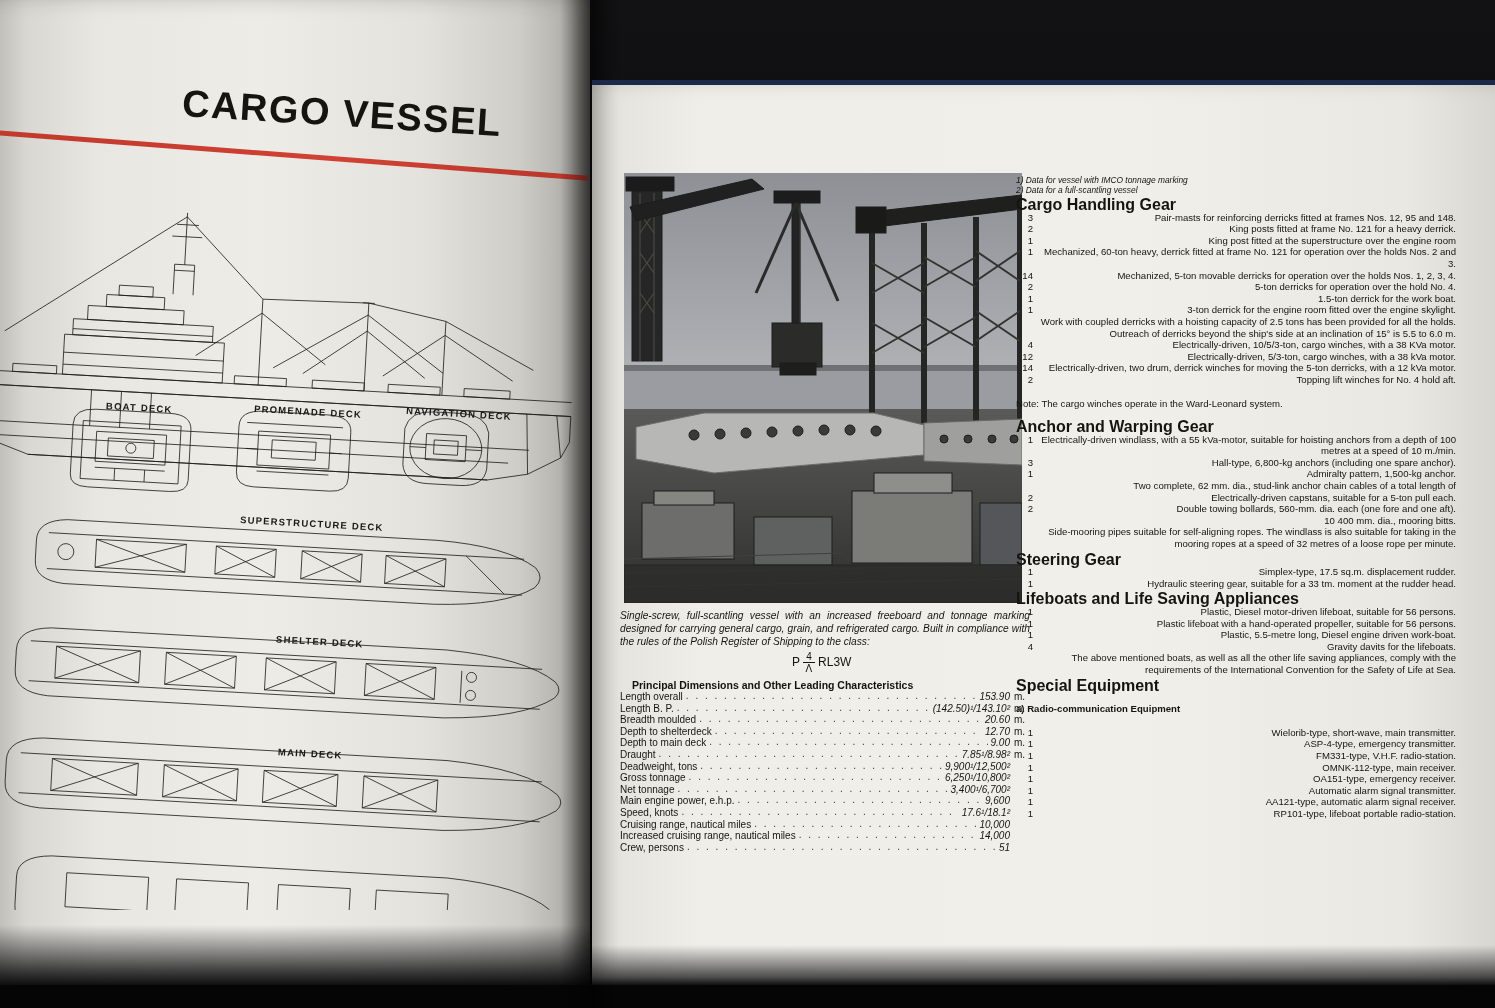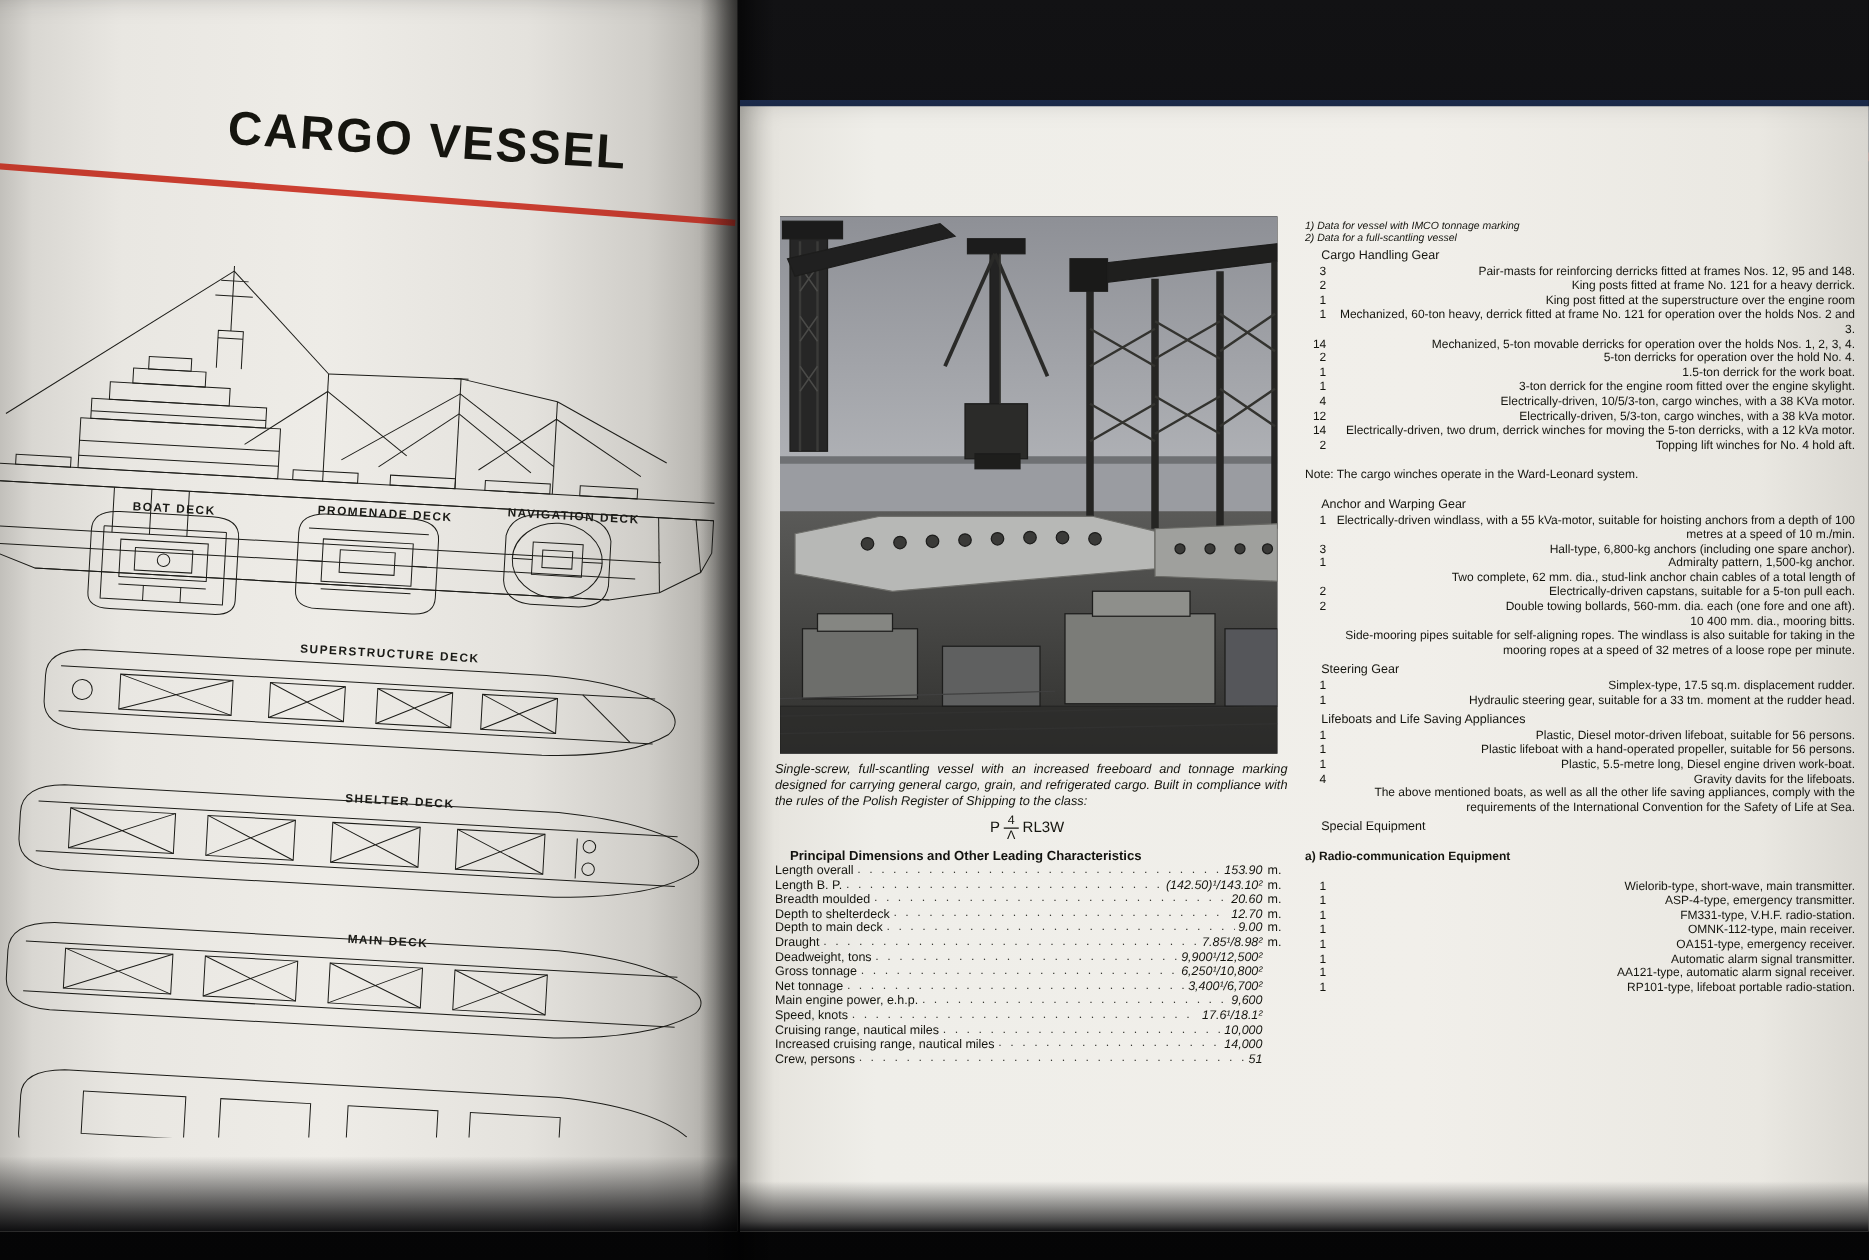--- a/index.html
+++ b/index.html
@@ -72,23 +72,23 @@
   .classmark .frac .num{border-bottom:1px solid #15150f;padding:0 3px;}
 
   .dims-title{position:absolute;left:40px;top:594px;font-size:10.5px;font-weight:bold;color:#12120e;}
   .dims{position:absolute;left:28px;top:606px;width:412px;font-size:10px;line-height:10.6px;color:#15150f;}
   .dims .row{display:flex;align-items:flex-end;}
   .dims .lbl{white-space:nowrap;}
   .dims .dots{flex:1;overflow:hidden;white-space:nowrap;letter-spacing:2px;color:#3a3a34;margin:0 3px 1px 3px;}
   .dims .val{white-space:nowrap;font-style:italic;}
   .dims .unit{width:18px;text-align:left;padding-left:4px;}
 
-  .col2{position:absolute;left:452px;top:90px;width:440px;font-size:9.6px;line-height:11.6px;color:#15150f;}
+  .col2{position:absolute;left:424px;top:90px;width:440px;font-size:9.6px;line-height:11.6px;color:#15150f;}
   .col2 .note-it{font-style:italic;font-size:8.4px;line-height:10px;}
-  .col2 h4{font-size:10px;margin:4px 0 1px 13px;font-weight:normal;}
+  .col2 h4{font-size:16px;margin:4px 0 1px 0;font-weight:bold;}
   .col2 .li{display:flex;align-items:flex-start;}
   .col2 .li .n{width:17px;flex:0 0 17px;text-align:right;padding-right:5px;}
   .col2 .li .t{flex:1;text-align:right;}
   .col2 .p{margin:12px 0;}
 </style>
 </head>
 <body>
 
 <div class="scene">
   <div class="bg-dark"></div>
@@ -479,20 +479,24 @@
           </div>
           <div class="li">
             <span class="n">1</span>
             <span class="t">1.5-ton derrick for the work boat.</span>
           </div>
           <div class="li">
             <span class="n">1</span>
             <span class="t">3-ton derrick for the engine room fitted over the engine skylight.</span>
           </div>
           <div class="li">
+            <span class="n"></span>
+            <span class="t">Work with coupled derricks with a hoisting capacity of 2.5 tons has been provided for all the holds. Outreach of derricks beyond the ship's side at an inclination of 15° is 5.5 to 6.0 m.</span>
+          </div>
+          <div class="li">
             <span class="n">4</span>
             <span class="t">Electrically-driven, 10/5/3-ton, cargo winches, with a 38 KVa motor.</span>
           </div>
           <div class="li">
             <span class="n">12</span>
             <span class="t">Electrically-driven, 5/3-ton, cargo winches, with a 38 kVa motor.</span>
           </div>
           <div class="li">
             <span class="n">14</span>
             <span class="t">Electrically-driven, two drum, derrick winches for moving the 5-ton derricks, with a 12 kVa motor.</span>

